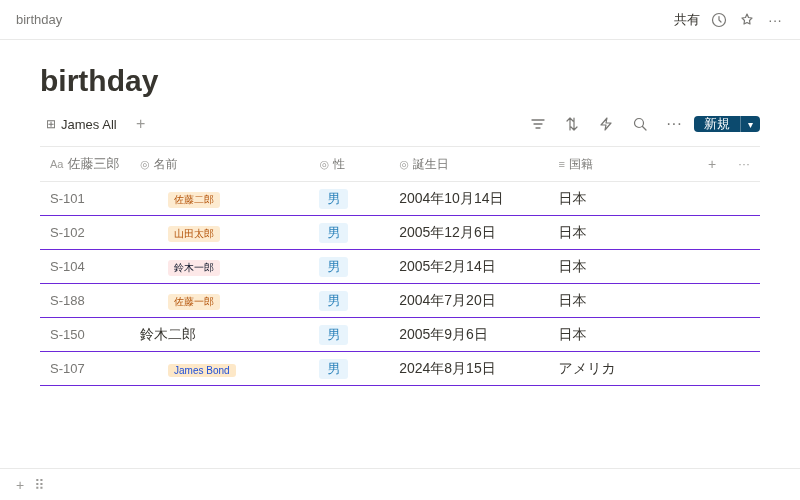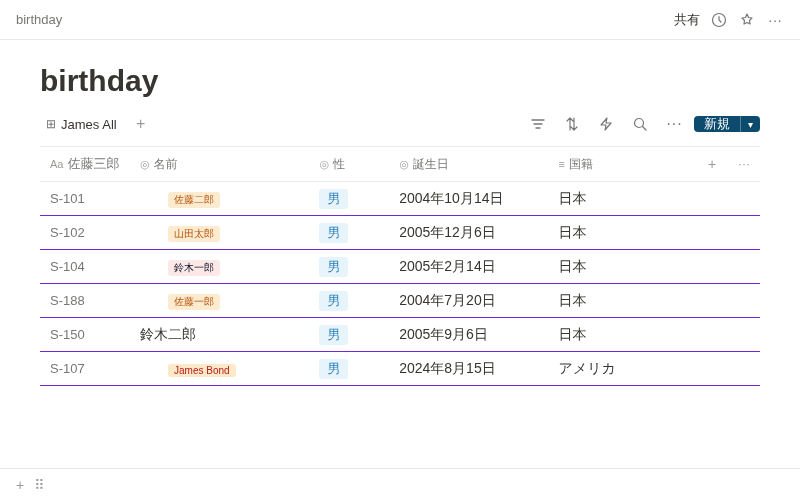--- a/index.html
+++ b/index.html
@@ -180,21 +180,21 @@
 
     .name-tag {
       display: inline-block;
       padding: 1px 6px;
       border-radius: 3px;
       font-size: 10px;
       margin-left: 28px;
     }
     .name-tag-orange { background: #fdebd0; color: #b45309; }
     .name-tag-red { background: #fde8e8; color: #0f172a; }
-    .name-tag-james { background: #fde8c8; color: #b91c1c; }
+    .name-tag-james { background: #fde8c8; color: #1d4ed8; }
 
     .gender-tag {
       display: inline-block;
       padding: 1px 8px;
       border-radius: 3px;
       font-size: 13px;
       background: #e8f4fc;
       color: #2980b9;
     }
 

